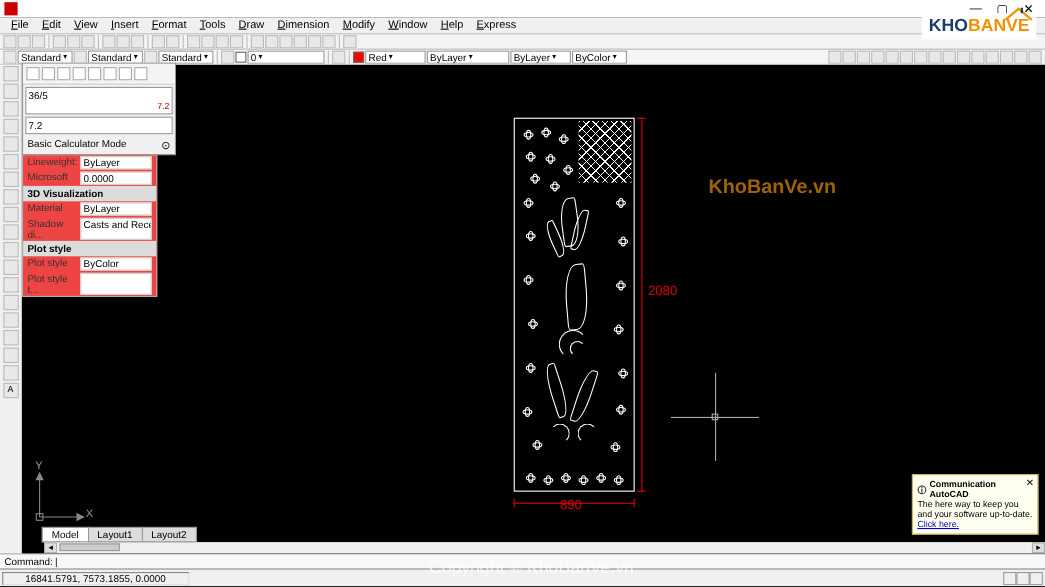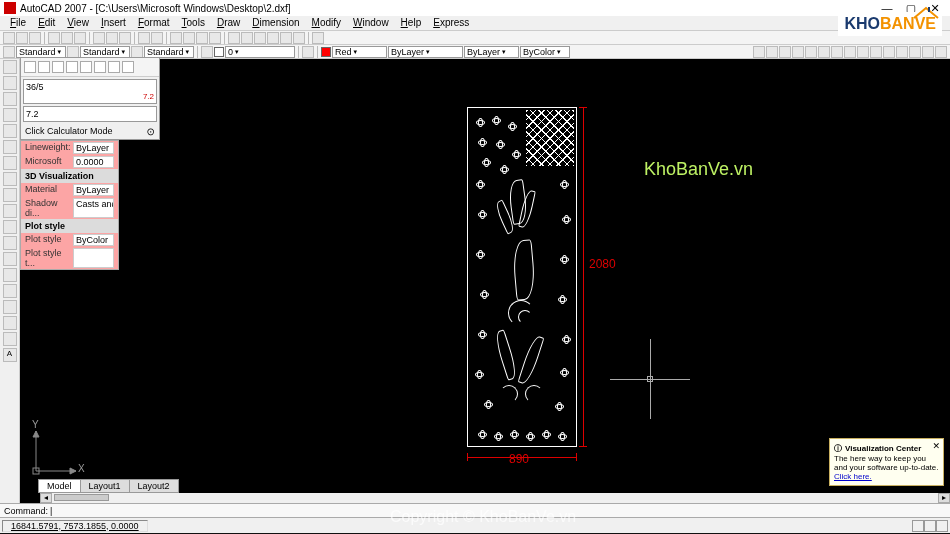--- a/index.html
+++ b/index.html
@@ -30,21 +30,21 @@
 
 .calcpanel { position: absolute; left: 20px; top: 57px; width: 140px; background: #f0f0f0; border: 1px solid #999; font-size: 9px; z-index: 10; }
 .calcbar { display: flex; gap: 2px; padding: 3px; background: #f4f4f4; border-bottom: 1px solid #ccc; }
 .calcbar .btn { width: 12px; height: 12px; background: #fff; border: 1px solid #aaa; cursor: pointer; }
 .calcpanel .display { background: #fff; border: 1px solid #999; margin: 2px; padding: 2px; font-size: 9px; }
 .calcpanel .display .line2 { text-align: right; color: #c00; font-size: 8px; }
 .calcpanel .mode { display: flex; justify-content: space-between; padding: 2px 4px; }
 .calcpanel .mode .chev { font-size: 10px; }
 
 
-.proppanel { position: absolute; left: 20px; top: 140px; width: 99px; background: #fca5a5; border: 1px solid #aaa; font-size: 9px; z-index: 9; }
+.proppanel { position: absolute; left: 20px; top: 140px; width: 123px; background: #ef4444; border: 1px solid #aaa; font-size: 9px; z-index: 9; }
 .proppanel .sect { background: #dcdcdc; font-weight: bold; padding: 2px 4px; }
 .proppanel .row { display: flex; padding: 1px 4px; }
 .proppanel .row .k { flex: 0 0 46px; color: #333; }
 .proppanel .row .v { flex: 1; background: #fff; border: 1px solid #ccc; padding: 0 2px; margin-left: 2px; white-space: nowrap; overflow: hidden; }
 
 
 .drawing { position: absolute; left: 447px; top: 48px; }
 .panel-outline { position: absolute; left: 0; top: 0; width: 110px; height: 340px; border: 1px solid #fff; }
 .dim-h { position: absolute; left: 122px; top: 150px; color: #d00; font-size: 12px; }
 .dim-h-line { position: absolute; left: 116px; top: 0; width: 1px; height: 340px; background: #d00; }
@@ -62,59 +62,58 @@
 .swirl { position: absolute; border: 1px solid #fff; border-color: #fff transparent transparent #fff; border-radius: 50%; }
 
 .crosshair { position: absolute; left: 630px; top: 320px; }
 .crosshair::before { content: ""; position: absolute; left: -40px; top: 0; width: 80px; height: 1px; background: #aaa; }
 .crosshair::after { content: ""; position: absolute; left: 0; top: -40px; width: 1px; height: 80px; background: #aaa; }
 .crosshair .box { position: absolute; left: -3px; top: -3px; width: 6px; height: 6px; border: 1px solid #aaa; }
 
 .ucs { position: absolute; left: 8px; bottom: 18px; color: #999; font-size: 10px; }
 .ucs-axis { stroke: #888; stroke-width: 1; fill: none; }
 
-.watermark { position: absolute; left: 624px; top: 100px; color: #bef264; font-size: 18px; font-weight: normal; }
+.watermark { position: absolute; left: 624px; top: 100px; color: #a16207; font-size: 18px; font-weight: bold; }
 .copyright { position: absolute; left: 390px; bottom: 8px; color: rgba(255,255,255,0.7); font-size: 16px; z-index: 50; }
 
 .logo { position: absolute; right: 8px; top: 12px; background: #fff; padding: 3px 6px; font-weight: 900; font-size: 16px; z-index: 40; display: flex; align-items: center; }
 .logo .kho { color: #1a3a6e; }
 .logo .banve { color: #f39200; }
 .logo .roof { position: absolute; top: -6px; right: 2px; }
 
 .scrollbar-h { position: absolute; left: 20px; right: 0; bottom: 0; height: 10px; background: #eee; display: flex; }
 .scrollbar-h .arrow { width: 12px; background: #ddd; border: 1px solid #aaa; font-size: 8px; text-align: center; line-height: 8px; }
 .scrollbar-h .track { flex: 1; background: #f0f0f0; position: relative; }
 .scrollbar-h .thumb { position: absolute; left: 2px; top: 1px; width: 55px; height: 7px; background: #ccc; border: 1px solid #999; }
 
 .tabs { position: absolute; left: 18px; bottom: 10px; display: flex; font-size: 9px; z-index: 5; }
 .tabs .tab { padding: 1px 8px; background: #ddd; border: 1px solid #999; margin-right: -1px; cursor: pointer; }
 .tabs .tab.active { background: #fff; }
 
 .cmdline { height: 14px; background: #f8f8f8; border-top: 1px solid #aaa; font-size: 9px; padding: 1px 4px; display: flex; align-items: center; }
 .cmdline input { border: none; background: transparent; font-size: 9px; flex: 1; margin-left: 2px; outline: none; }
 
 .statusbar { height: 16px; background: #f0f0f0; border-top: 1px solid #aaa; display: flex; align-items: center; font-size: 9px; padding: 0 2px; gap: 0; }
-.statusbar .coords { padding: 0 8px; border: 1px inset #ddd; text-decoration: underline; }
+.statusbar .coords { padding: 0 20px; border: 1px inset #ddd; }
 .statusbar .toggle { padding: 1px 3px; border: 1px solid #999; background: #e8e8e8; cursor: pointer; margin-left: 1px; }
 .statusbar .spacer { flex: 1; }
 
 .taskbar { height: 20px; background: #101010; display: flex; align-items: center; font-size: 9px; color: #fff; padding: 0 4px; }
 .taskbar .spacer { flex: 1; }
 
 .commcenter { position: absolute; right: 6px; bottom: 48px; width: 115px; background: #fffff0; border: 1px solid #c9b060; font-size: 8px; padding: 4px; z-index: 30; box-shadow: 2px 2px 4px rgba(0,0,0,0.3); }
 .commcenter .ttl { font-weight: bold; display: flex; align-items: center; gap: 3px; }
 .commcenter .close { position: absolute; right: 3px; top: 2px; cursor: pointer; font-size: 9px; }
 .commcenter a { color: #00c; text-decoration: underline; }
 </style>
 </head>
 <body>
 
 <div class="titlebar">
   <div class="icon"></div>
-  <span>AutoCAD 2007 - [C:\Users\Microsoft Windows\Desktop\2.dxf]</span>
   <div class="controls">
     <span>—</span>
     <span>▢</span>
     <span class="close">✕</span>
   </div>
 </div>
 
 <div class="menubar" id="menubar">
     <span class="item"><u>F</u>ile</span>
     <span class="item"><u>E</u>dit</span>
@@ -327,21 +326,21 @@
     <div class="btn"></div>
   </div>
   <div class="display">
     <div>36/5</div>
     <div class="line2">7.2</div>
   </div>
   <div class="display">
     <div>7.2</div>
   </div>
   <div class="mode">
-    <span>Click Calculator Mode</span>
+    <span>Basic Calculator Mode</span>
     <span class="chev">⊙</span>
   </div>
 </div>
 
 <div class="proppanel">
   <div class="row">
       <span class="k">Lineweight:</span>
       <span class="v">ByLayer</span>
     </div>
   <div class="row">
@@ -384,21 +383,21 @@
 <div class="taskbar">
 
   <div class="spacer"></div>
 
 </div>
 
 <div class="commcenter">
   <span class="close">✕</span>
   <div class="ttl">
       <span>ⓘ</span>
-      <span>Visualization Center</span>
+      <span>Communication AutoCAD</span>
     </div>
   <div>The here way to keep you and your software up-to-date.</div>
   <a href="#">Click here.</a>
 </div>
 
 <div class="logo">
   <svg class="roof" width="28" height="14">
       <polyline points="2,12 14,2 26,12" stroke="#f39200" stroke-width="2" fill="none"></polyline>
       <rect x="16" y="1" width="2" height="5" fill="#1a3a6e"></rect>
     </svg>

